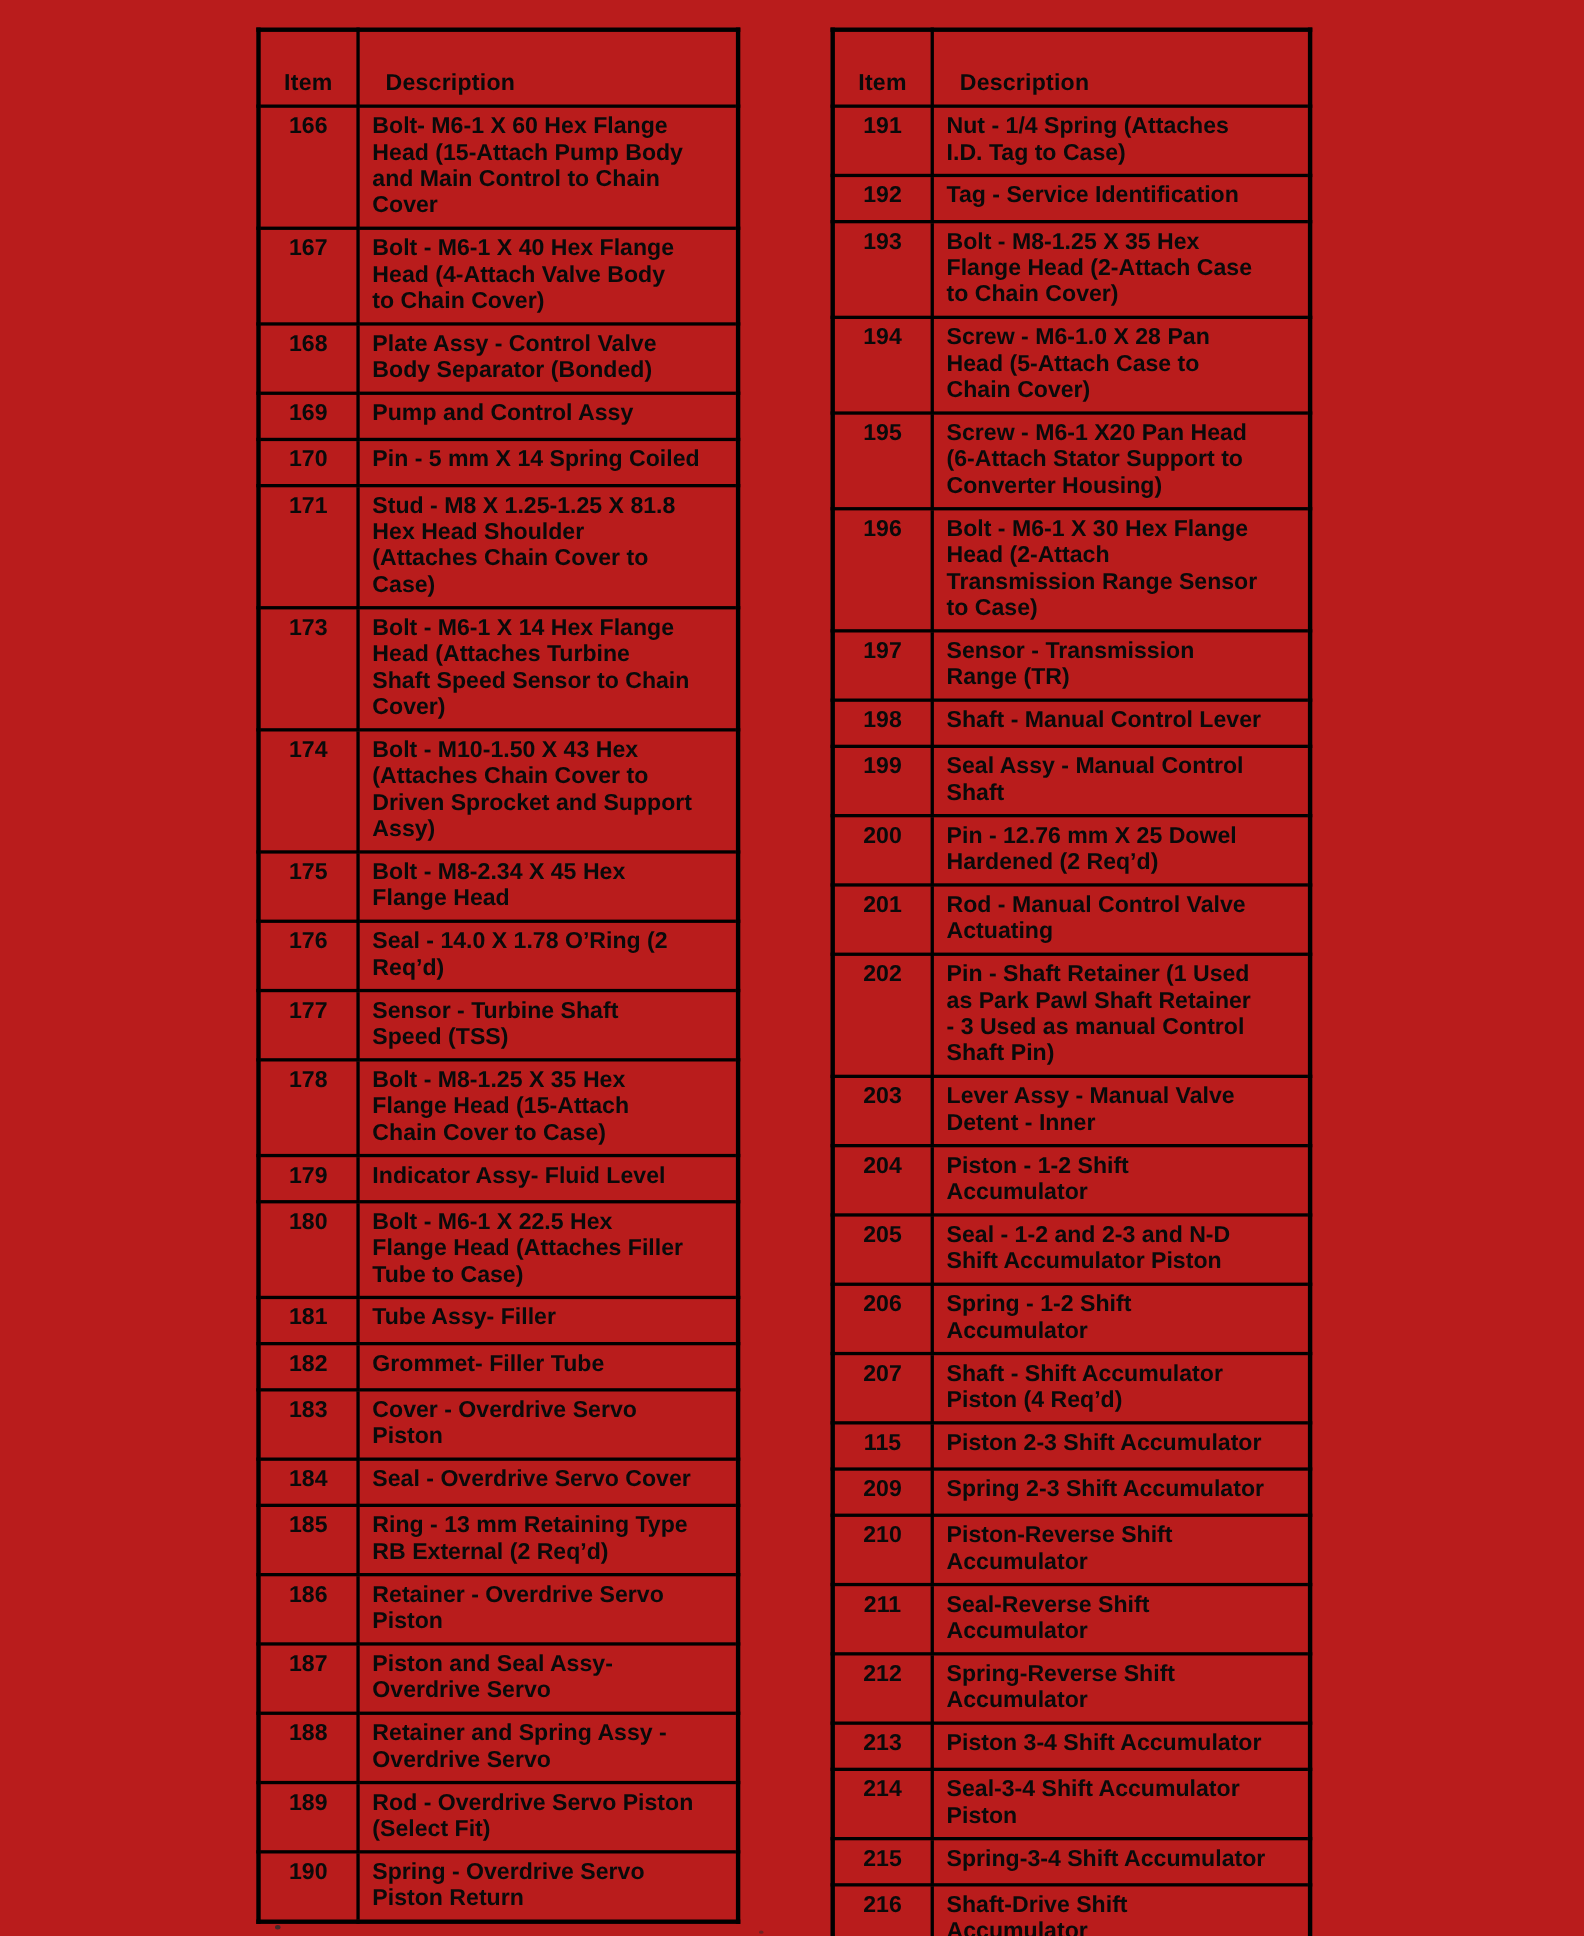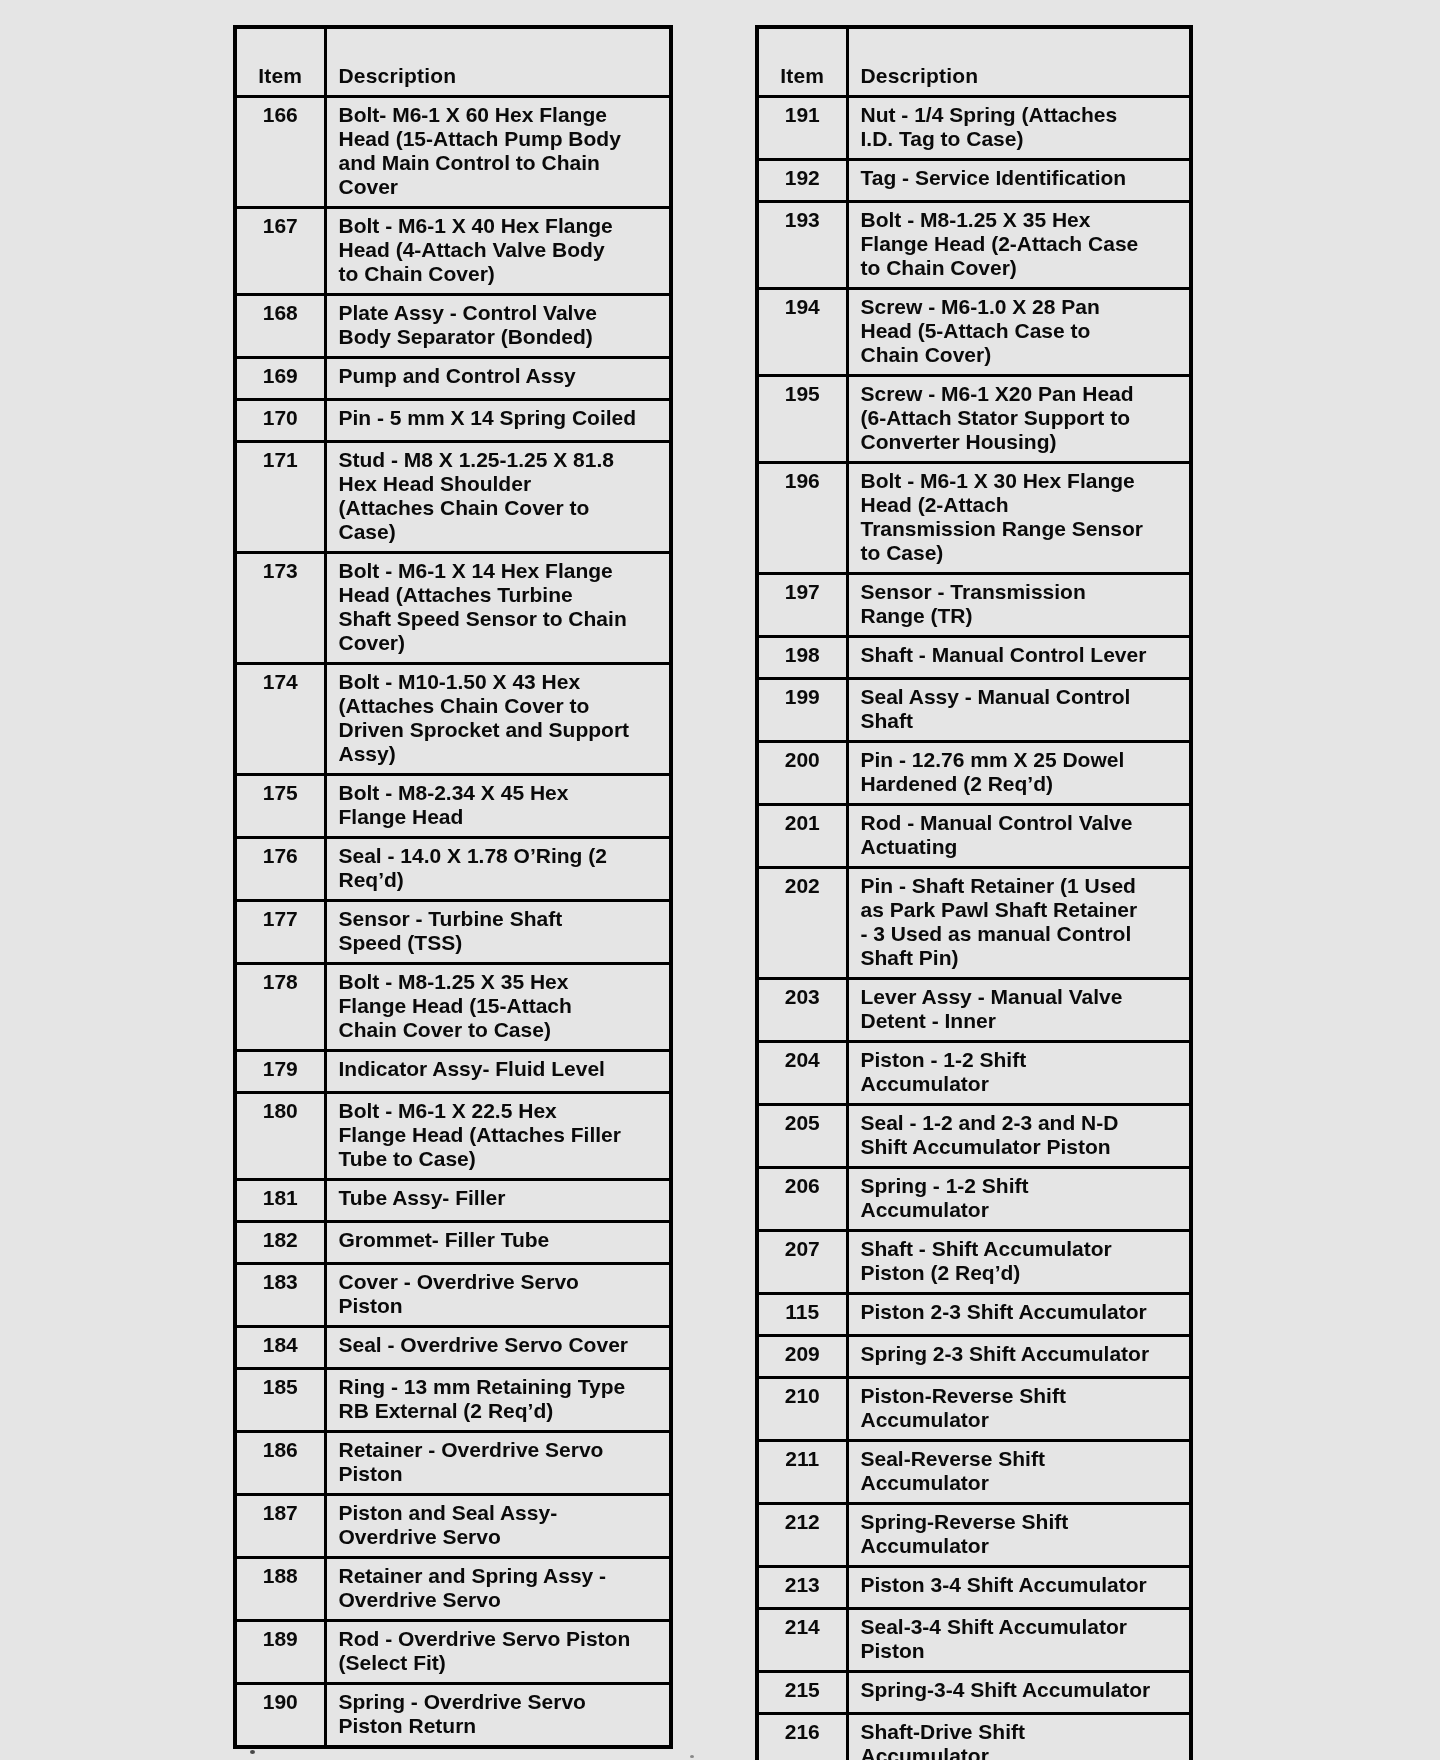--- a/index.html
+++ b/index.html
@@ -4,21 +4,21 @@
 <style>
   html, body {
     margin: 0;
     padding: 0;
     background: #ffffff;
   }
   .page {
     position: relative;
     width: 1440px;
     height: 1760px;
-    background: #e5e5e5;
+    background: #b91c1c;
     font-family: "Liberation Sans", "DejaVu Sans", sans-serif;
     font-weight: 700;
     color: #000000;
     overflow: hidden;
   }
   .parts-table {
     position: absolute;
     top: 25px;
   }
   .parts-table.left  { left: 233px; width: 440px; }
@@ -42,21 +42,21 @@
 
   th.head-item, th.head-desc {
     height: 58px;
     vertical-align: bottom;
     padding-bottom: 7px;
     font-size: 22px;
     letter-spacing: 0.2px;
     border-left-width: 4px;
   }
   th.head-item { text-align: center; }
-  th.head-desc { text-align: left; padding-left: 12px; }
+  th.head-desc { text-align: left; padding-left: 24px; }
 
   td.cell-item {
     text-align: center;
     vertical-align: top;
     padding-top: 5px;
     padding-bottom: 10px;
   }
   td.cell-desc {
     text-align: left;
     vertical-align: top;
@@ -314,21 +314,21 @@
 Shift Accumulator Piston</td>
   </tr>
           <tr>
     <td class="cell-item">206</td>
     <td class="cell-desc">Spring - 1-2 Shift
 Accumulator</td>
   </tr>
           <tr>
     <td class="cell-item">207</td>
     <td class="cell-desc">Shaft - Shift Accumulator
-Piston (2 Req’d)</td>
+Piston (4 Req’d)</td>
   </tr>
           <tr>
     <td class="cell-item">115</td>
     <td class="cell-desc">Piston 2-3 Shift Accumulator</td>
   </tr>
           <tr>
     <td class="cell-item">209</td>
     <td class="cell-desc">Spring 2-3 Shift Accumulator</td>
   </tr>
           <tr>

